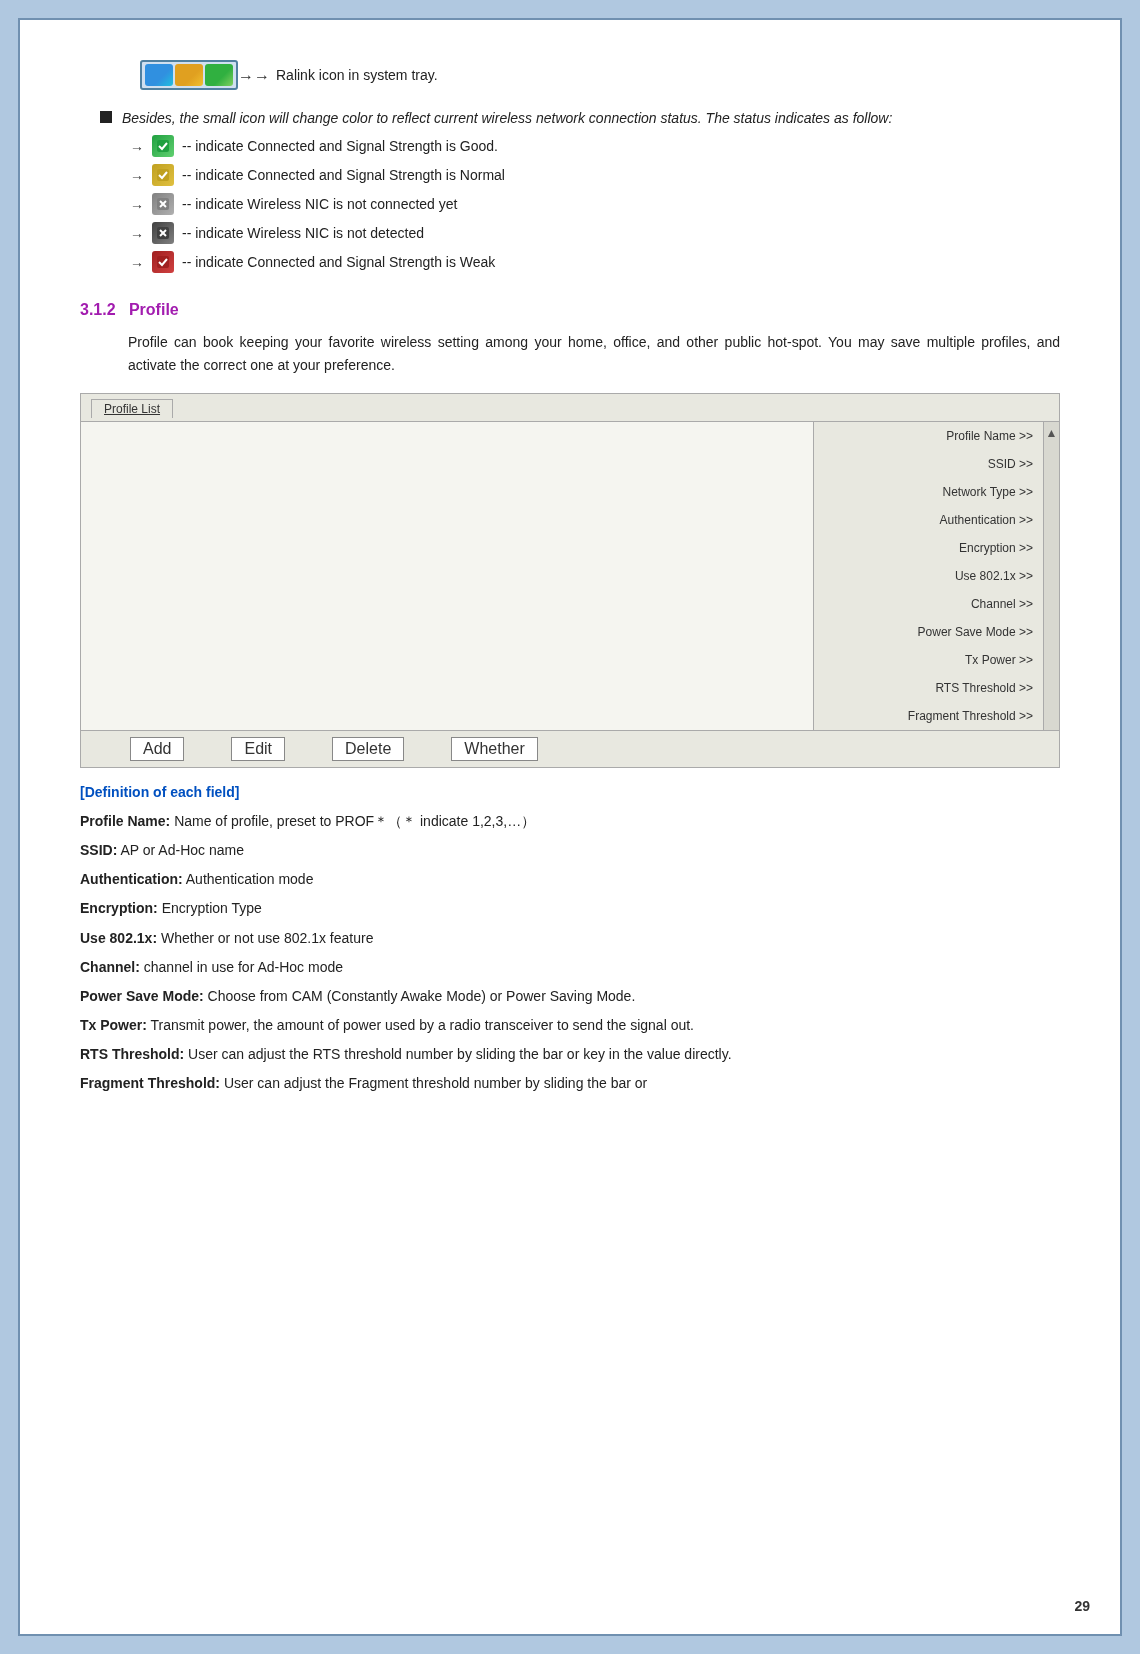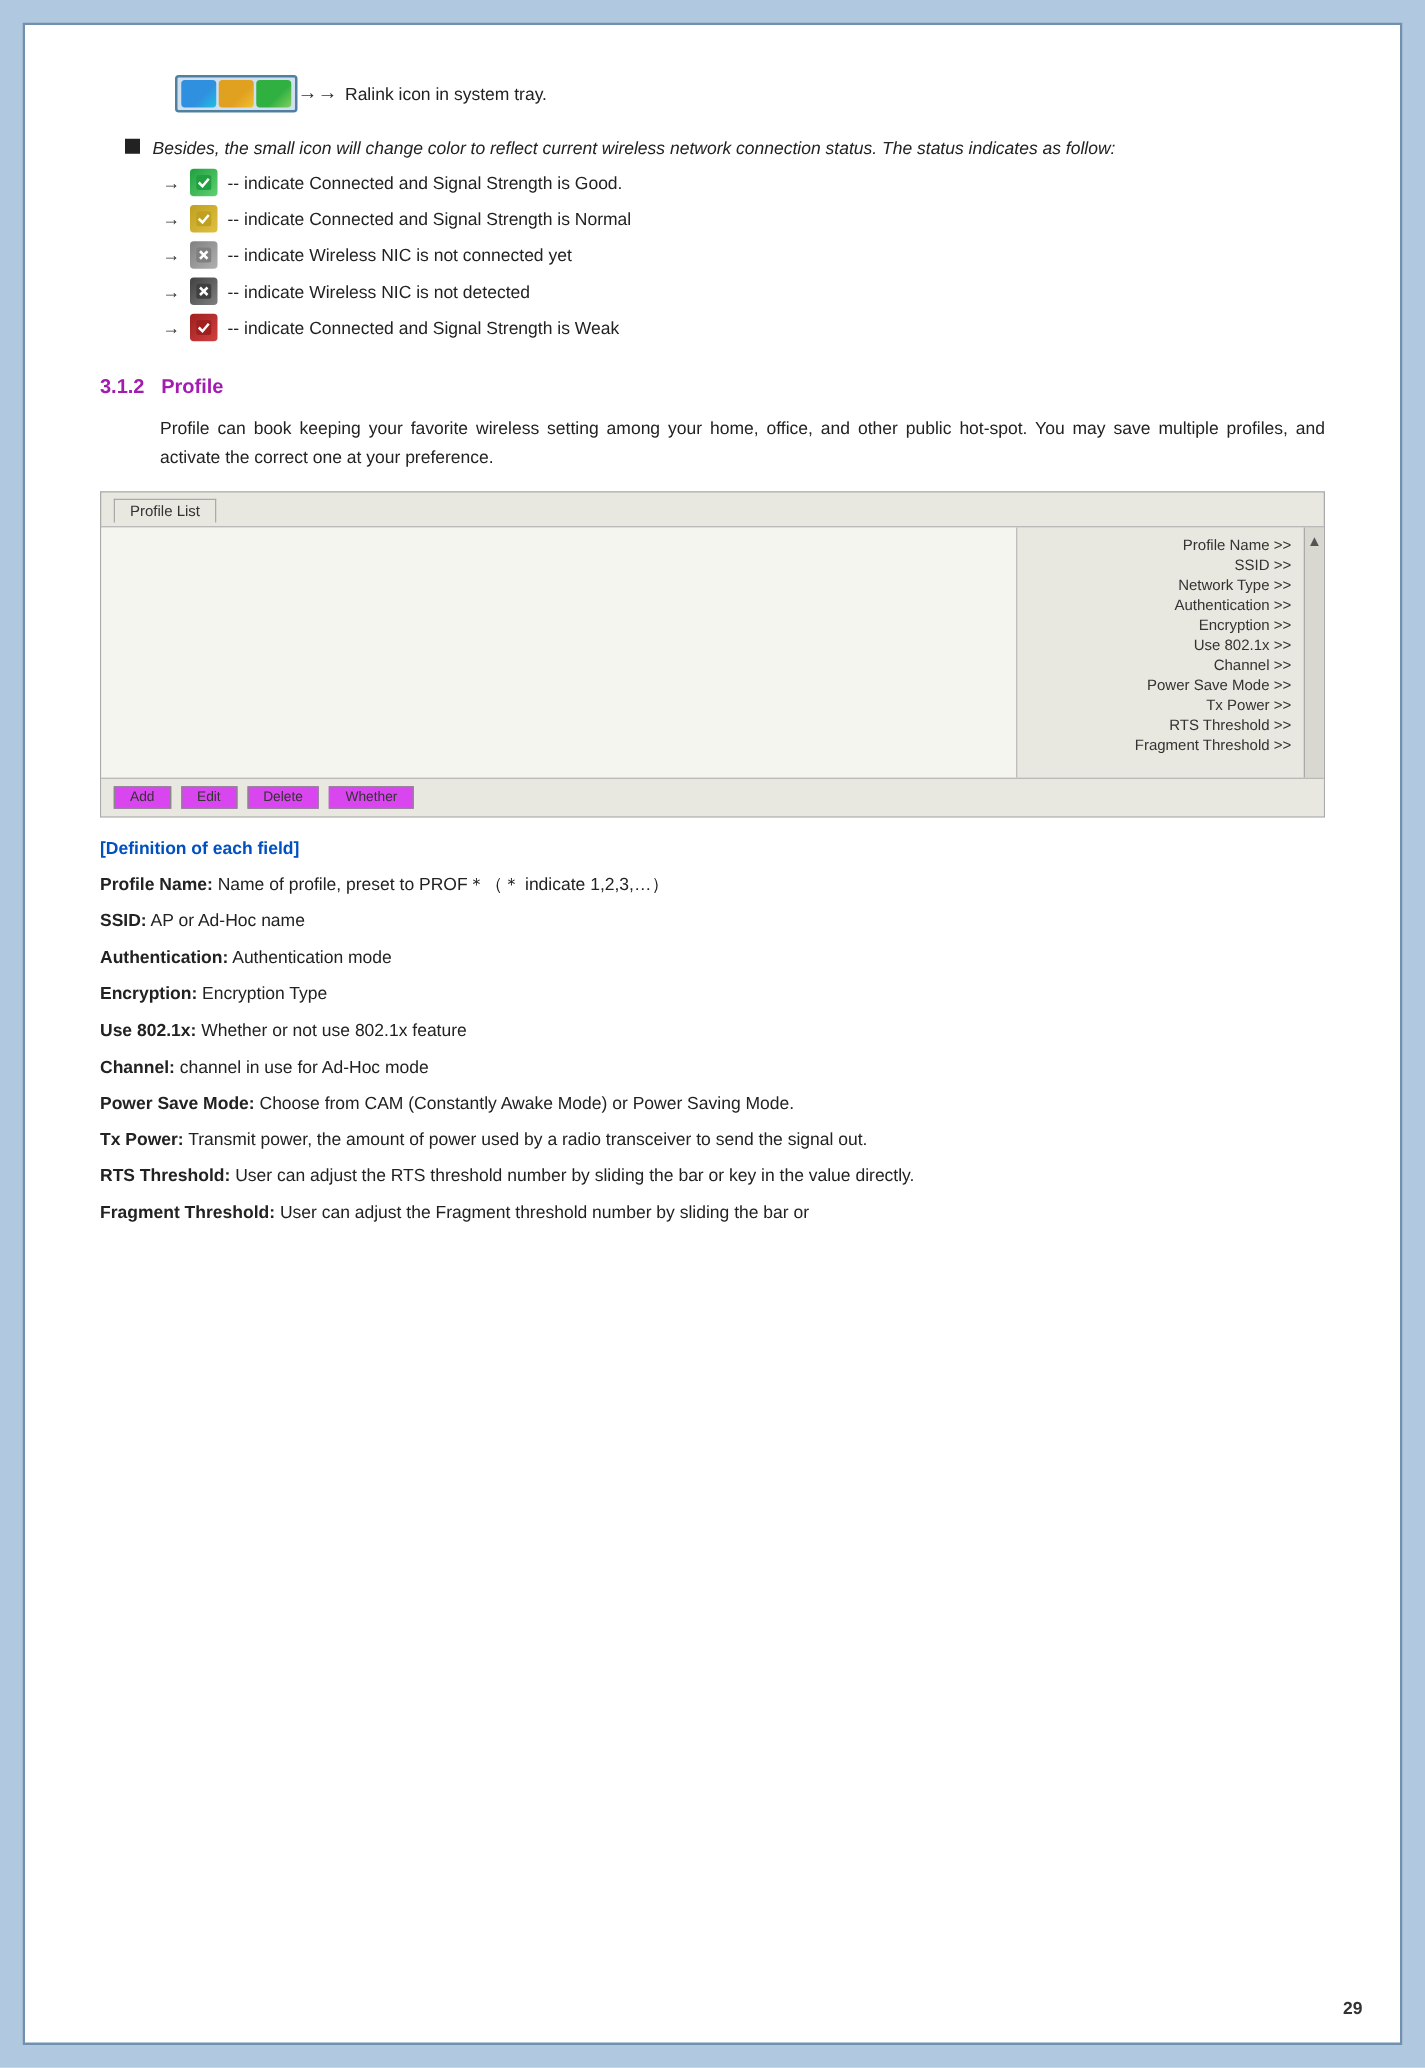--- a/index.html
+++ b/index.html
@@ -147,59 +147,61 @@
     .profile-title-label {
       font-size: 12px;
       color: #333;
       border-top: 1px solid #aaa;
       border-left: 1px solid #aaa;
       border-right: 1px solid #aaa;
       padding: 2px 12px;
       background: #e8e8e0;
       position: relative;
       top: 1px;
+      text-decoration: underline;
     }
     .profile-content {
       display: flex;
       min-height: 200px;
     }
     .profile-list-area {
       flex: 1;
       border-right: 1px solid #aaa;
       background: #f5f5f0;
       min-height: 180px;
     }
     .profile-fields-area {
       width: 229px;
       padding: 6px 10px;
       background: #e8e8e0;
       display: flex;
       flex-direction: column;
-      gap: 0;
+      gap: 12px;
     }
     .profile-field-row {
       font-size: 12px;
       color: #333;
       text-align: right;
       padding: 1px 0;
     }
     .profile-buttons {
       display: flex;
       padding: 6px 10px;
       gap: 8px;
       border-top: 1px solid #aaa;
       background: #e8e8e0;
     }
     .profile-btn {
-      background: #d946ef;
+      background: #ffffff;
       border: 1px solid #888;
       padding: 2px 12px;
-      font-size: 11px;
+      font-size: 16px;
       color: #333;
       cursor: pointer;
+      margin-left: 39px;
     }
     .scroll-indicator {
       display: flex;
       flex-direction: column;
       align-items: center;
       justify-content: flex-start;
       padding-top: 4px;
       width: 16px;
       background: #d8d8d0;
       border-left: 1px solid #aaa;

